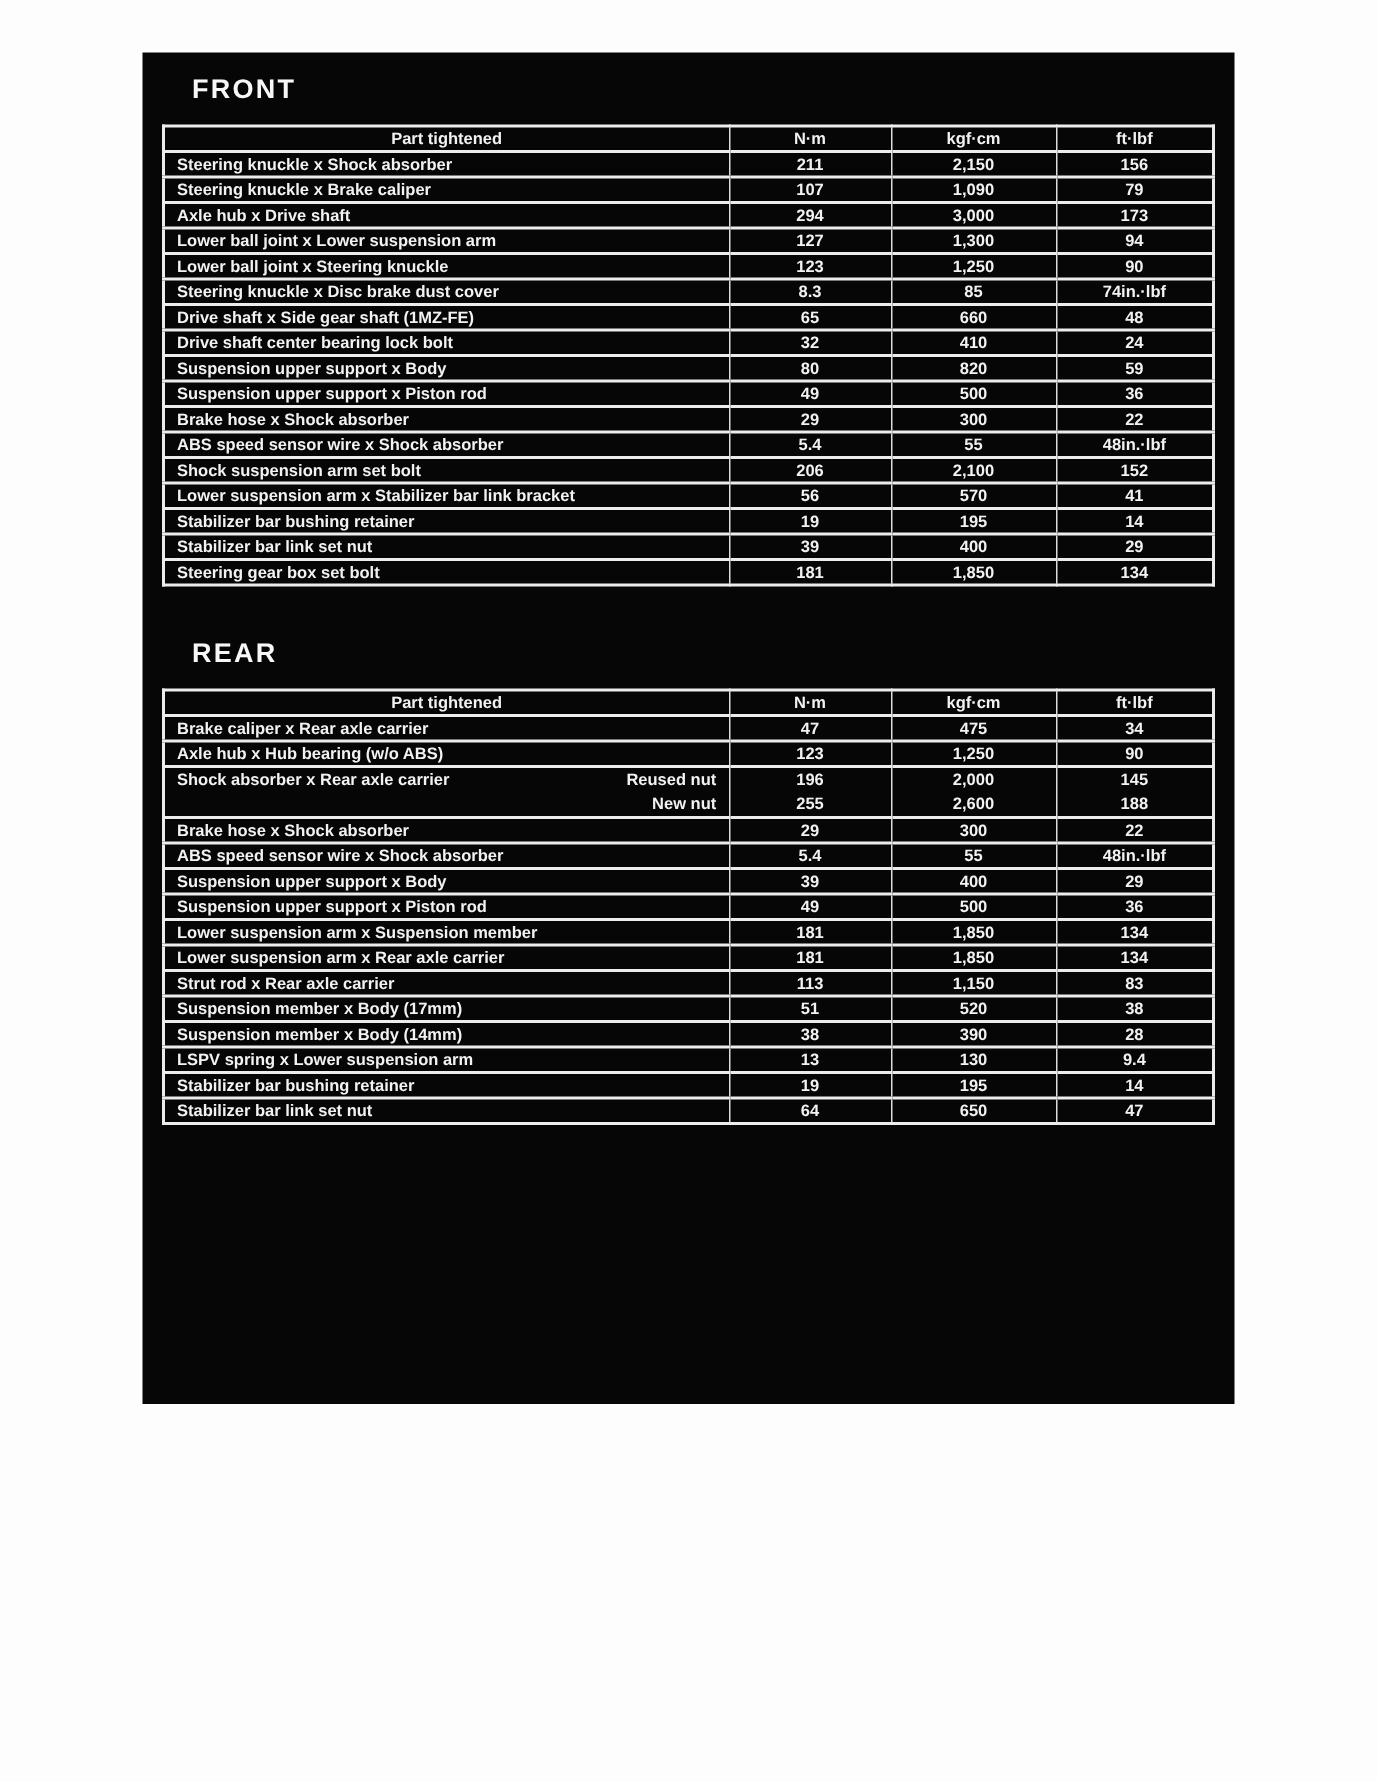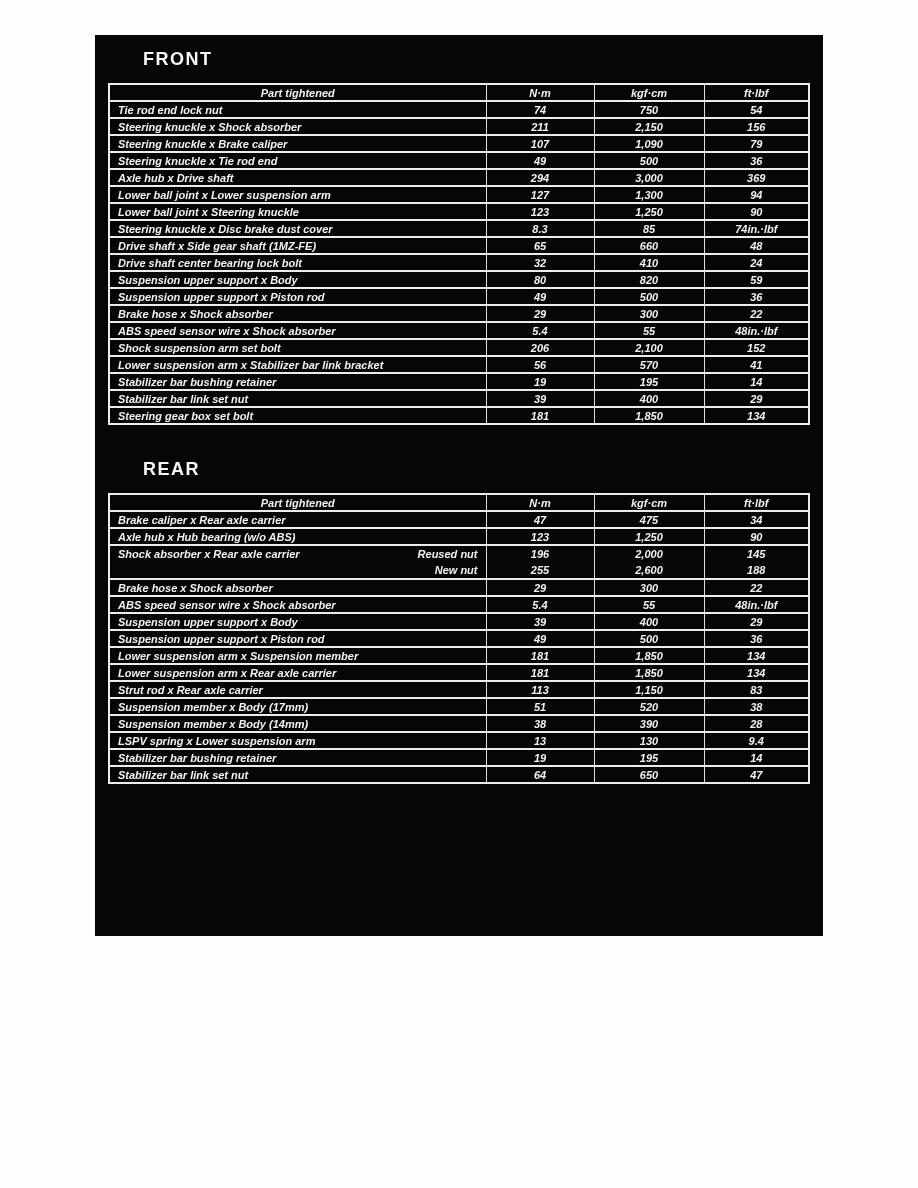--- a/index.html
+++ b/index.html
@@ -23,34 +23,33 @@
     height: 901px;
     background: #060606;
     box-sizing: border-box;
     padding-top: 8px;
   }
   .section-title {
     color: #f7f7f7;
     font-weight: bold;
     font-size: 18px;
     letter-spacing: 1.5px;
-    margin: 6px 0 14px 48px;
+    margin: 6px 0 14px 33px;
     line-height: 20px;
   }
   .section-title.rear-title {
     margin-top: 34px;
   }
   table.spec-table {
     border-collapse: collapse;
     table-layout: fixed;
     width: 700px;
     margin-left: 13px;
     border: 2px solid #ececec;
     background: #060606;
-    font-style: italic;
   }
   .spec-table th, .spec-table td {
     box-sizing: border-box;
     height: 17px;
     padding: 0 8px;
     color: #f2f2f2;
     font-size: 11px;
     font-weight: bold;
     line-height: 12px;
     white-space: nowrap;
@@ -100,48 +99,36 @@
       <thead>
         <tr>
           <th>Part tightened</th>
           <th>N·m</th>
           <th>kgf·cm</th>
           <th>ft·lbf</th>
         </tr>
       </thead>
       <tbody>
           <tr>
-            <td class="part-cell"><span>Tie rod end lock nut</span></td>
-            <td class="num-cell">74</td>
-            <td class="num-cell">750</td>
-            <td class="num-cell">54</td>
-          </tr>
-          <tr>
             <td class="part-cell"><span>Steering knuckle x Shock absorber</span></td>
             <td class="num-cell">211</td>
             <td class="num-cell">2,150</td>
             <td class="num-cell">156</td>
           </tr>
           <tr>
             <td class="part-cell"><span>Steering knuckle x Brake caliper</span></td>
             <td class="num-cell">107</td>
             <td class="num-cell">1,090</td>
             <td class="num-cell">79</td>
           </tr>
           <tr>
-            <td class="part-cell"><span>Steering knuckle x Tie rod end</span></td>
-            <td class="num-cell">49</td>
-            <td class="num-cell">500</td>
-            <td class="num-cell">36</td>
-          </tr>
-          <tr>
             <td class="part-cell"><span>Axle hub x Drive shaft</span></td>
             <td class="num-cell">294</td>
             <td class="num-cell">3,000</td>
-            <td class="num-cell">369</td>
+            <td class="num-cell">173</td>
           </tr>
           <tr>
             <td class="part-cell"><span>Lower ball joint x Lower suspension arm</span></td>
             <td class="num-cell">127</td>
             <td class="num-cell">1,300</td>
             <td class="num-cell">94</td>
           </tr>
           <tr>
             <td class="part-cell"><span>Lower ball joint x Steering knuckle</span></td>
             <td class="num-cell">123</td>

